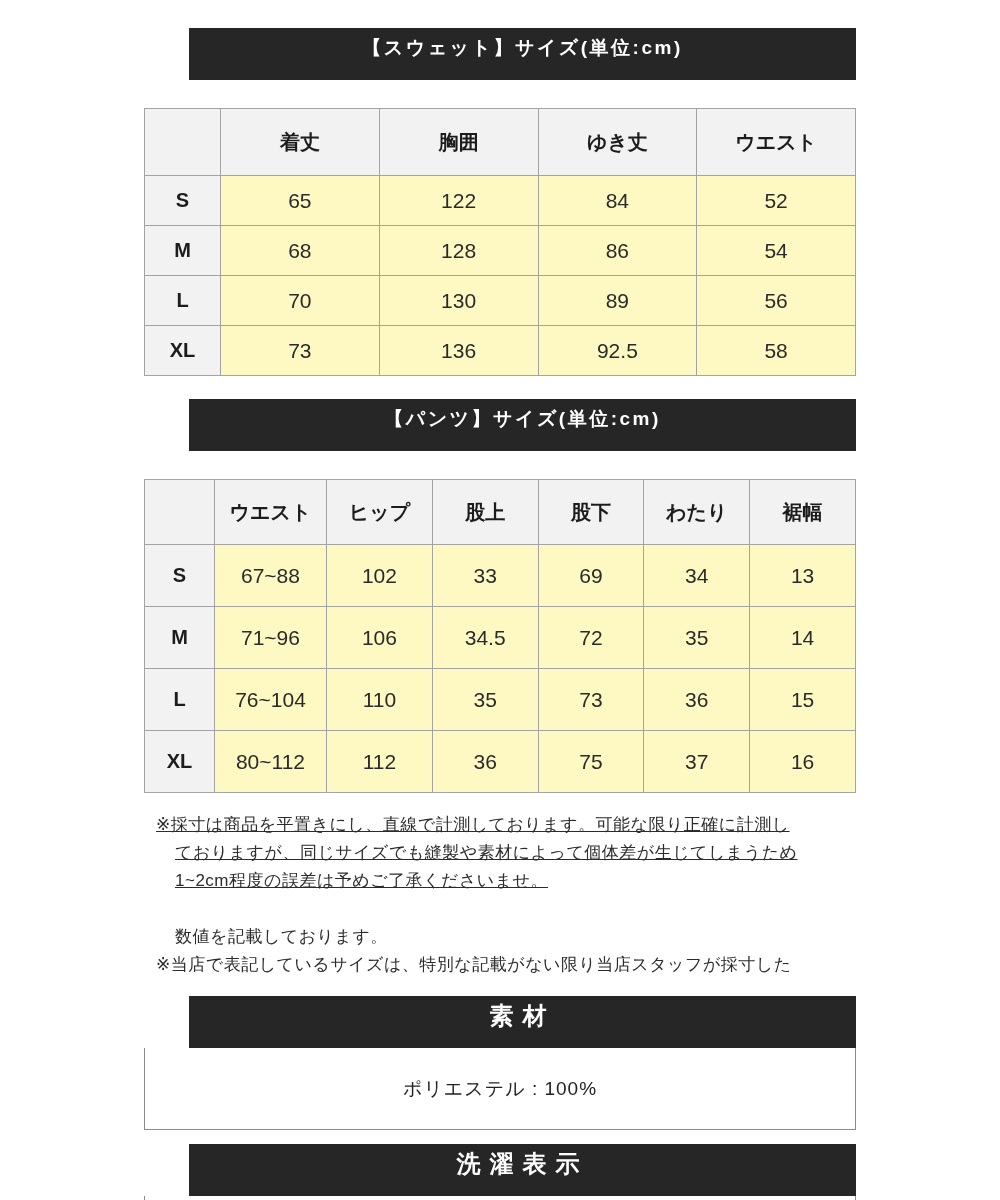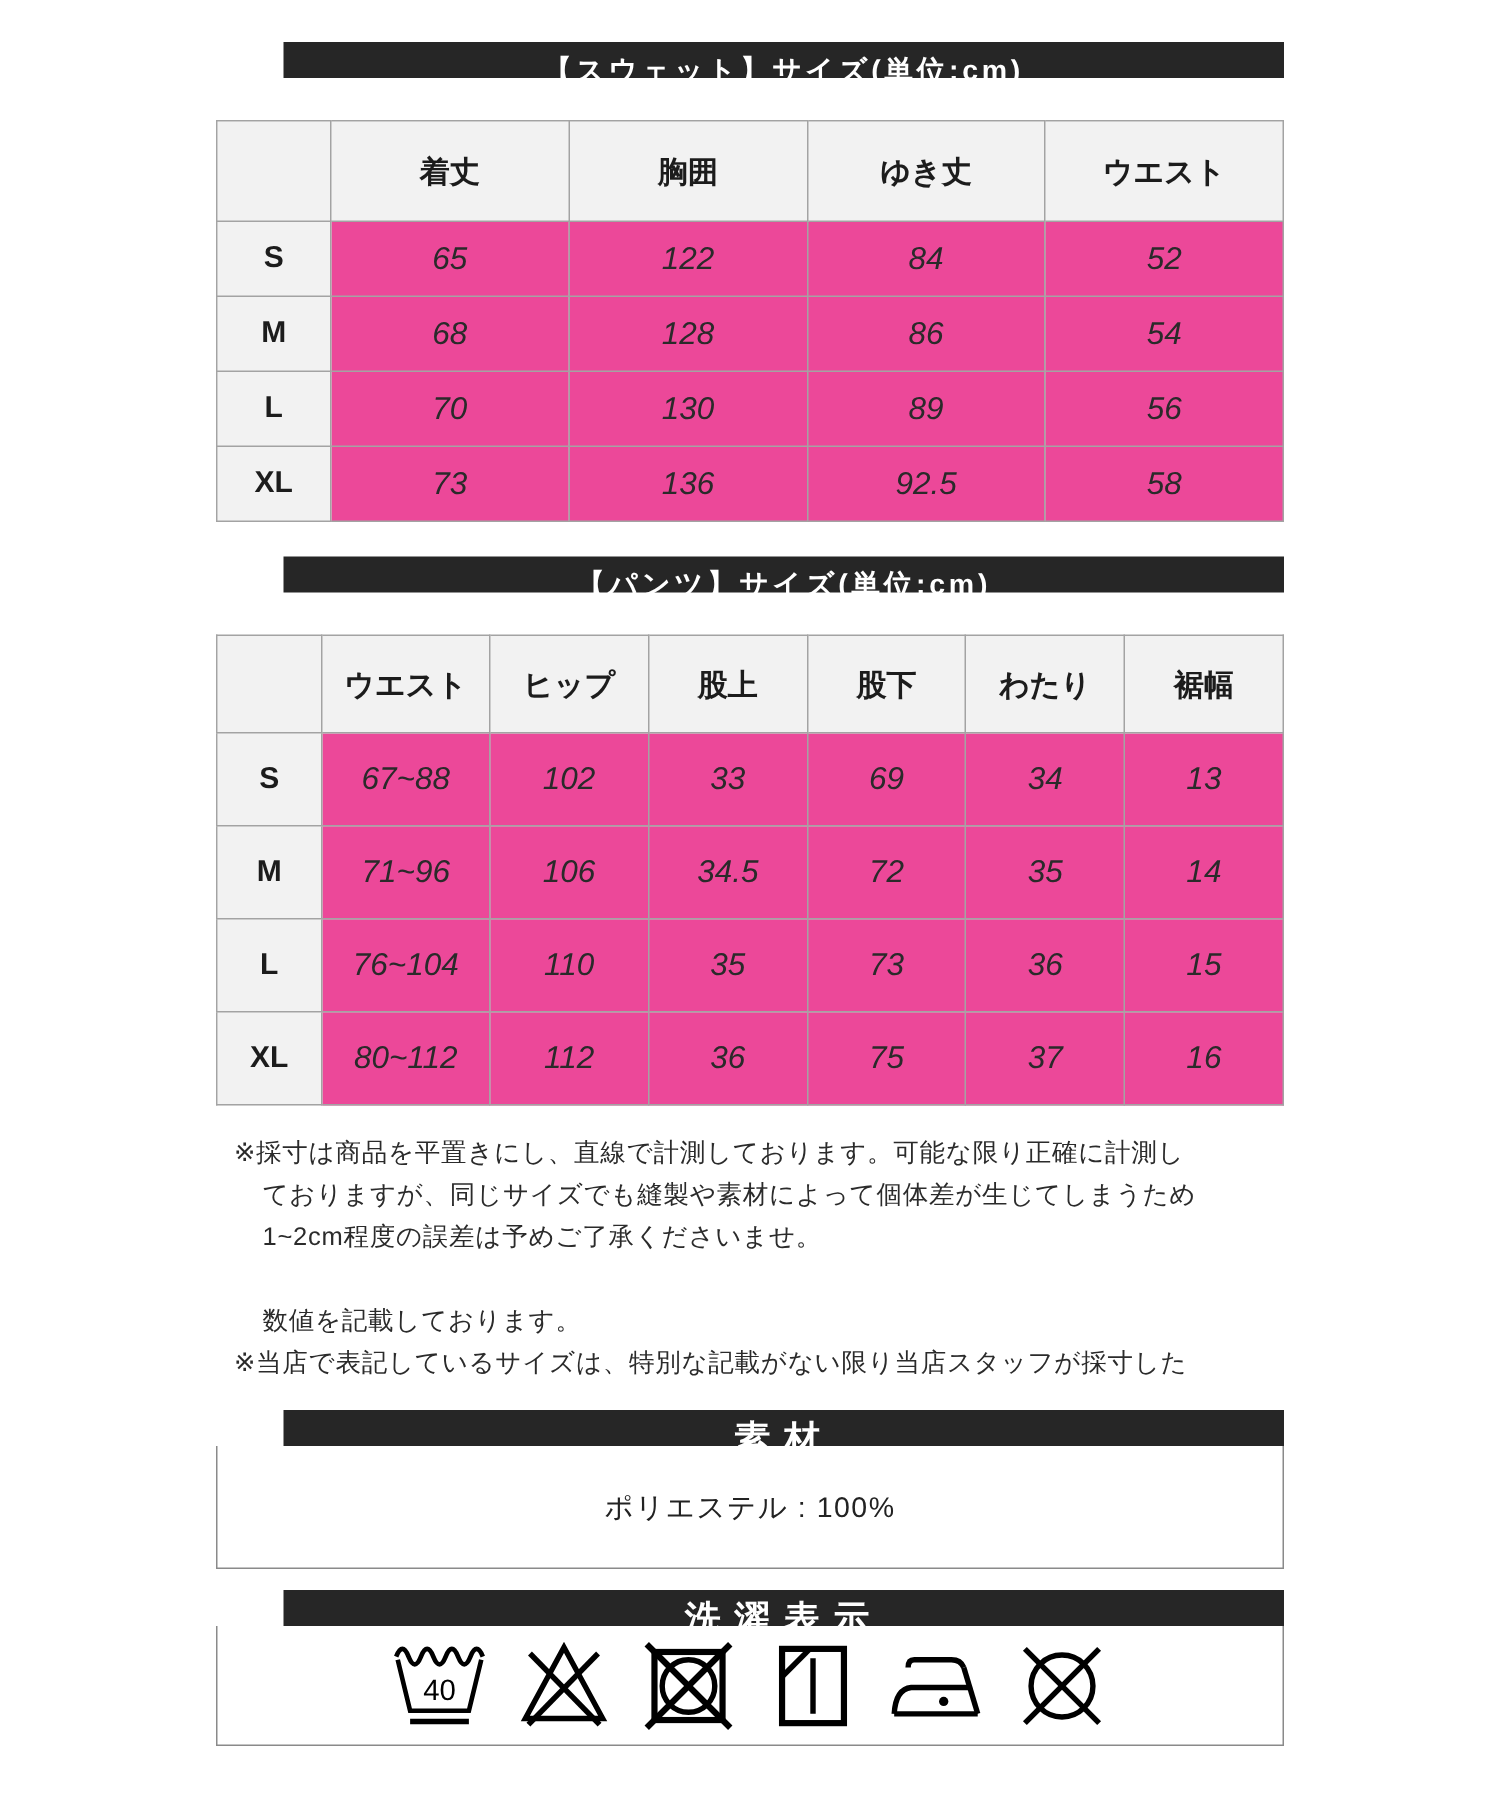--- a/index.html
+++ b/index.html
@@ -6,21 +6,21 @@
   html,body { background:#ffffff; }
   body {
     width:1000px; height:1200px;
     font-family:"Liberation Sans","DejaVu Sans",sans-serif;
     color:#1c1c1c;
   }
   .content { width:712px; margin:0 auto; padding-top:28px; }
 
   
   .bar {
-    height:24px; line-height:40px;
+    height:52px; line-height:40px;
     background:#262626; color:#ffffff;
     text-align:center; font-weight:bold;
     font-size:19px; letter-spacing:2.5px;margin-left:45px;
   }
   .bar.wide { letter-spacing:9px; font-size:24px; }
 
   
   table.size-table {
     width:712px; border-collapse:collapse; table-layout:fixed;
     border:1px solid #7d7d7d;
@@ -29,34 +29,34 @@
   table.size-table th, table.size-table td {
     border:1px solid #a3a3a3; text-align:center; vertical-align:middle;
   }
   table.size-table thead th {
     background:#f2f2f2; font-weight:bold; font-size:20px;
   }
   table.size-table tbody th {
     background:#f2f2f2; font-weight:bold; font-size:20px;
   }
   table.size-table tbody td {
-    background:#ec4899; font-weight:normal; font-size:21px; color:#2a2a2a;font-style:italic;
+    background:#fef9c3; font-weight:normal; font-size:21px; color:#2a2a2a;
   }
   .sweat thead tr { height:67px; }
   .sweat tbody tr { height:50px; }
   .pants thead tr { height:65px; }
   .pants tbody tr { height:62px; }
 
   .section-sweat { margin-bottom:23px; }
   .section-pants { margin-bottom:18px; }
 
   
   .notes { padding-left:12px; margin-bottom:17px; }
   .note { font-size:17px; line-height:28px; color:#2b2b2b; }
-  .note-1 { margin-bottom:28px; }
+  .note-1 { margin-bottom:28px;text-decoration:underline; }
   .note-line { display:block; margin-left:19px; letter-spacing:0.5px; }
   .note-line.lead { margin-left:0; }
 
   
   .section-material { margin-bottom:14px; }
   .material-box {
     border:1px solid #8a8a8a; border-top:none;
     height:82px; display:flex; align-items:center; justify-content:center;
     font-size:19px; letter-spacing:1px; color:#222;
   }

